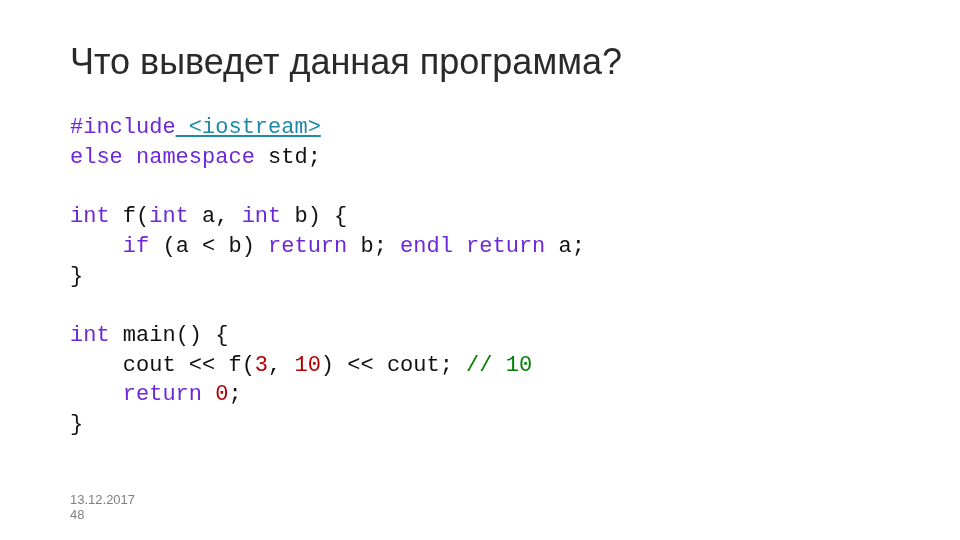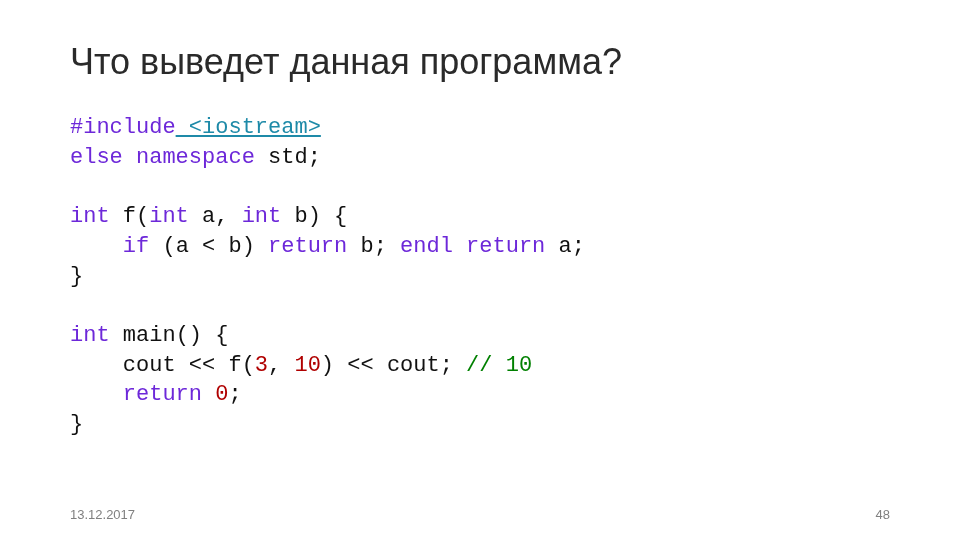--- a/index.html
+++ b/index.html
@@ -39,20 +39,21 @@
   .cmt  { color: #008000; }
   .footer {
     position: absolute;
     left: 70px;
     right: 70px;
     bottom: 18px;
     display: flex;
     justify-content: space-between;
     font-size: 13px;
     color: #808080;
+    flex-direction: column;
   }
 </style>
 </head>
 <body>
 
 <div class="slide">
 
   <h1 class="title">Что выведет данная программа?</h1>
 
   <div class="code"><span class="kw">#include</span><span class="cls"> &lt;iostream&gt;</span>

